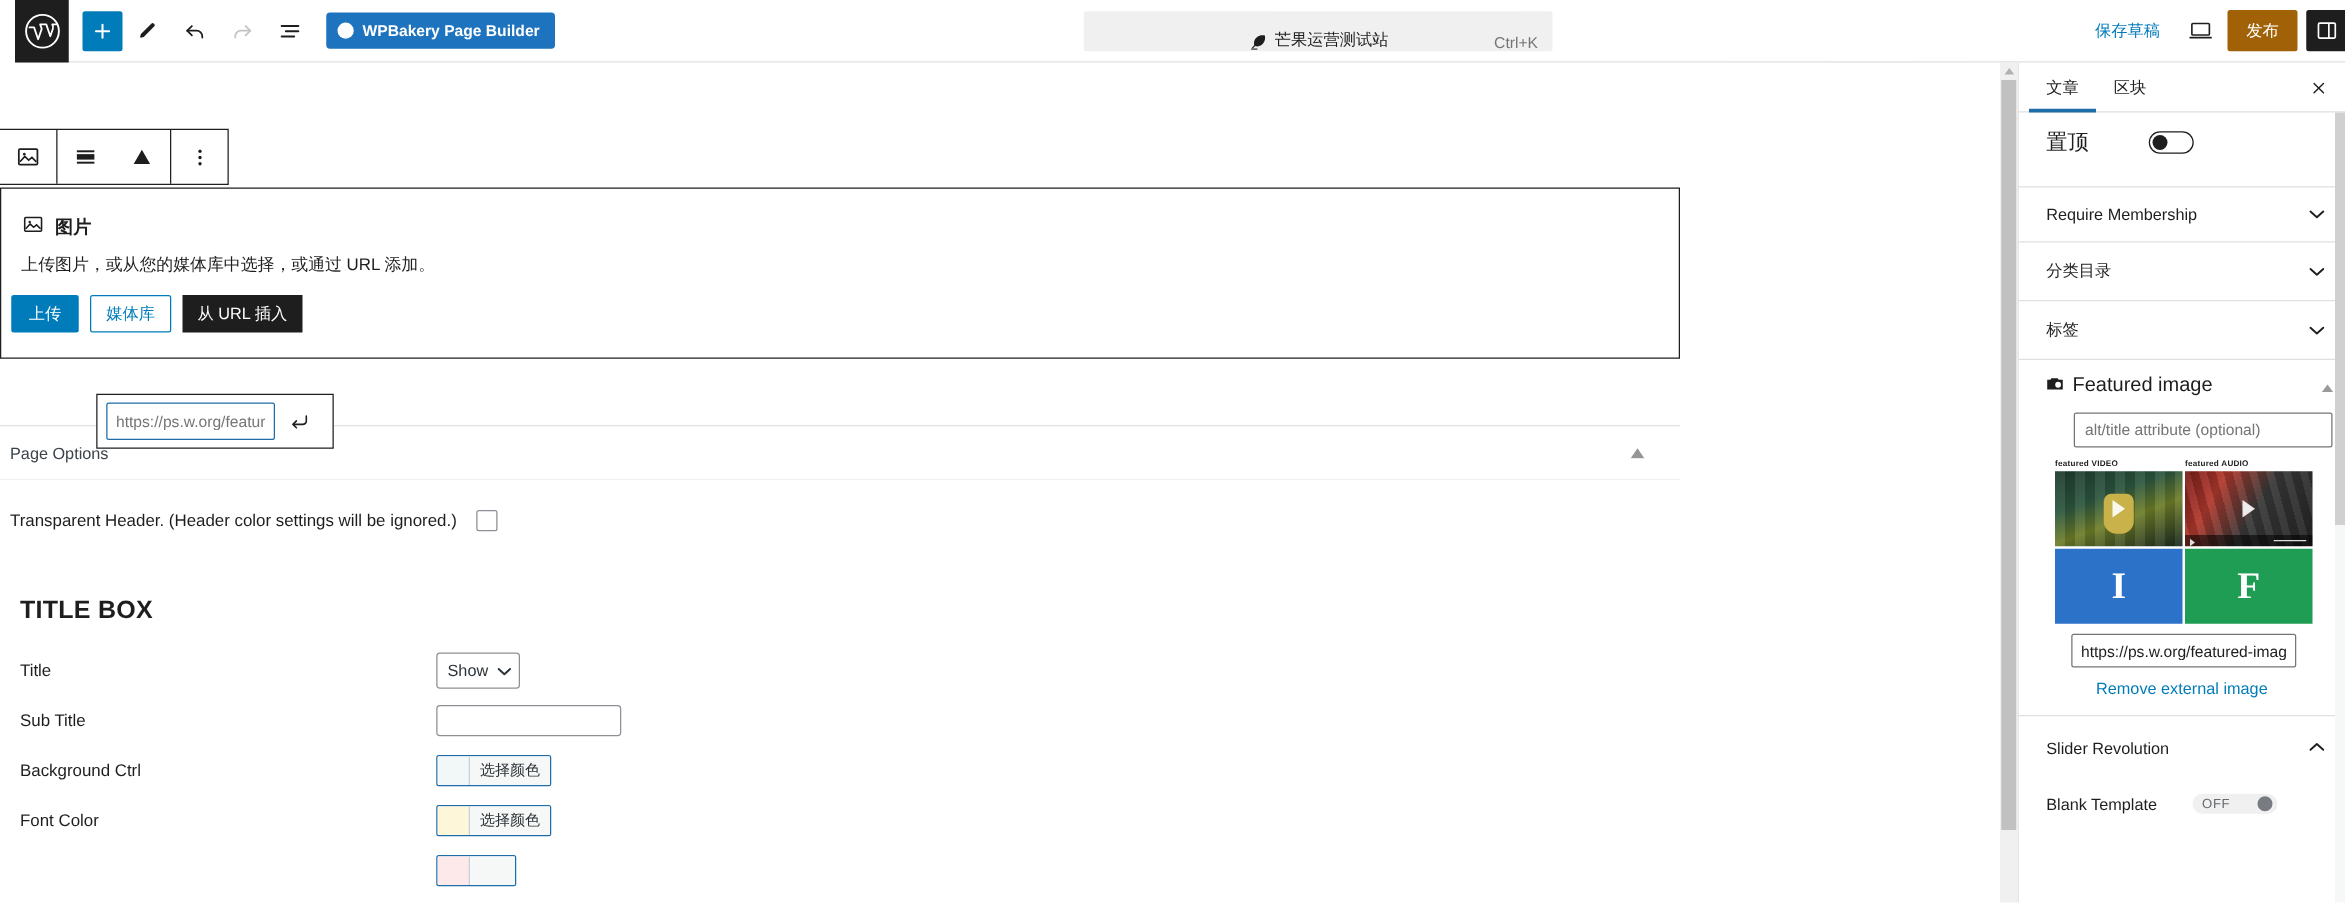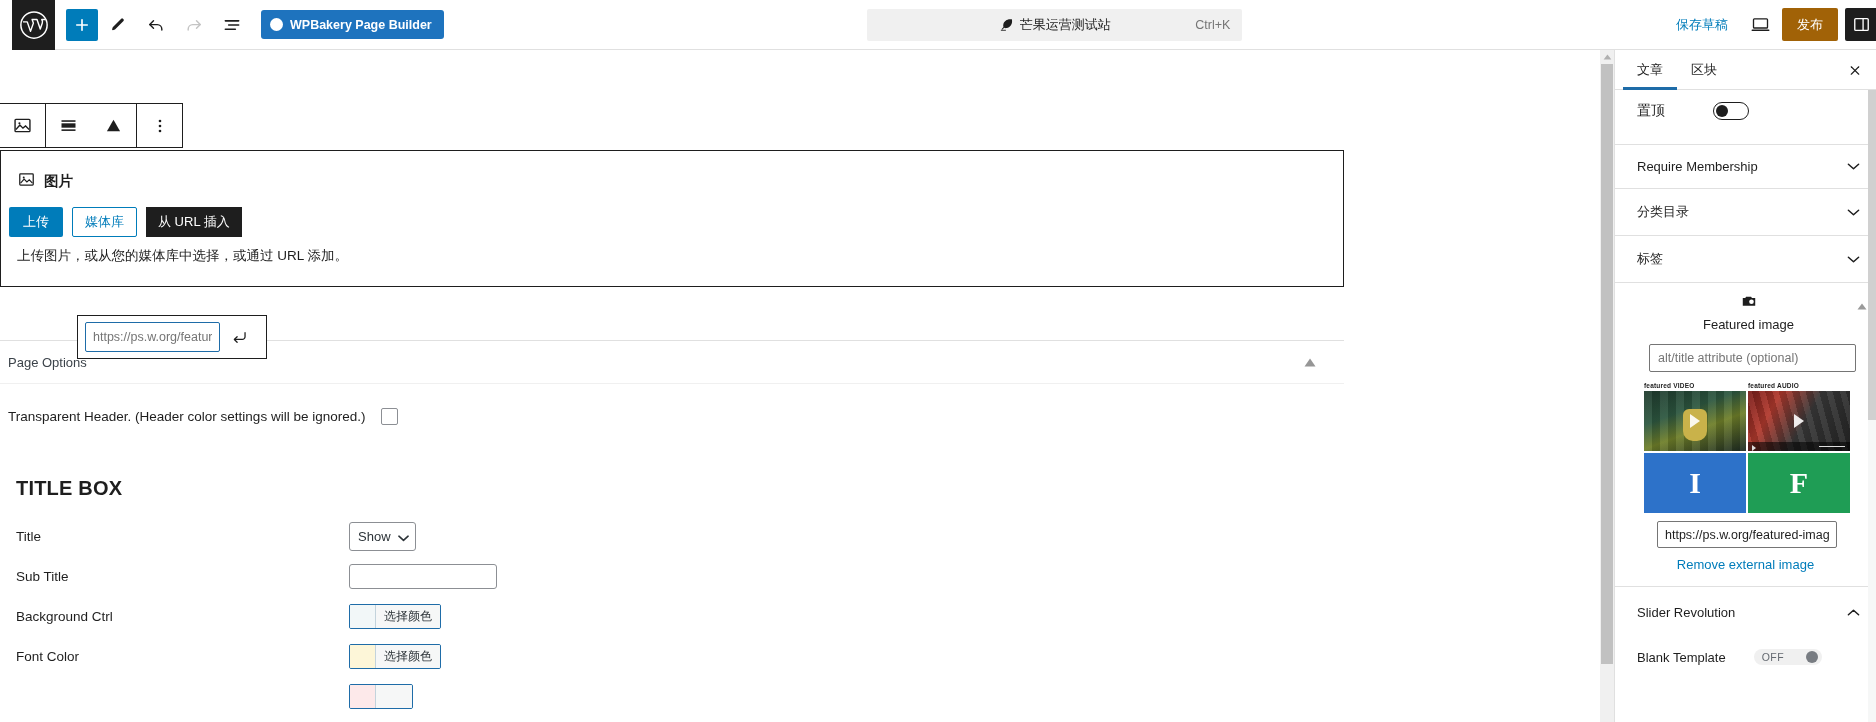--- a/index.html
+++ b/index.html
@@ -48,21 +48,21 @@
     height: 29px; background: #1e73be; color: #fff; border: none; border-radius: 3px;
     display: flex; align-items: center; gap: 7px; padding: 0 12px 0 9px;
     font-size: 12.5px; font-weight: 700; cursor: pointer; margin-left: 9px;
     font-family: "Liberation Sans", sans-serif;
   }
   #wpb-btn .dot { width: 13px; height: 13px; border-radius: 50%; background: #fff; display:block; }
 
   .tb-center { flex: 1; display: flex; justify-content: center; }
   #doc-bar {
     width: 375px; height: 32px; background: #f0f0f0; border-radius: 2px;
-    display: flex; align-items: center; justify-content: center; position: relative;
+    display: flex; align-items: flex-end; justify-content: center; position: relative;
     cursor: pointer; font-size: 13px; color: #1e1e1e;
   }
   #doc-bar .pen { margin-right: 6px; display: flex; }
   #doc-bar .shortcut {
     position: absolute; right: 12px; color: #757575; font-size: 12.5px;
   }
 
   .tb-right { display: flex; align-items: center; gap: 4px; padding-right: 10px; flex: none; }
   #save-draft { background: none; border: none; color: #007cba; font-size: 13px; cursor: pointer; padding: 6px 10px; font-family:"Liberation Sans",sans-serif;}
   #preview-btn { width: 36px; height: 36px; background: none; border: none; display: flex; align-items: center; justify-content: center; cursor: pointer; }
@@ -229,45 +229,45 @@
   .sb-tab.active { box-shadow: inset 0 -3px 0 #1e6ca8; font-weight: 400; }
   #sb-close {
     position: absolute; right: 9px; top: 8px; width: 24px; height: 24px;
     background: none; border: none; cursor: pointer; display: flex; align-items: center; justify-content: center;
   }
 
   .sb-panel { border-bottom: 1px solid #e0e0e0; }
   #sticky-row {
     display: flex; align-items: center; padding: 12px 16px 24px 22px;
   }
-  #sticky-label { font-size: 14px; color: #1e1e1e; flex: none; }
+  #sticky-label { font-size: 17px; color: #1e1e1e; flex: none; }
   .toggle {
     width: 36px; height: 18px; border-radius: 9px; background: #fff;
     border: 1px solid #1e1e1e; position: relative; cursor: pointer; margin-left: 48px;
   }
   .toggle .knob {
     position: absolute; left: 2px; top: 2px; width: 12px; height: 12px;
     border-radius: 50%; background: #1e1e1e;
   }
 
   .sb-acc {
     display: flex; align-items: center; justify-content: space-between;
     padding: 14px 16px 14px 22px; cursor: pointer; border-bottom: 1px solid #e0e0e0;
   }
   .sb-acc-title { font-size: 13px; color: #1e1e1e; }
   .sb-acc .chev { color: #1e1e1e; display: flex; }
 
   #featured-panel { padding: 12px 16px 10px 16px; border-bottom: 1px solid #e0e0e0; position: relative; }
   #featured-head {
     display: flex; align-items: center; gap: 7px;
-    font-size: 13px; color: #1e1e1e; padding-left: 6px; margin-bottom: 12px; flex-direction: column;
+    font-size: 16px; color: #1e1e1e; padding-left: 6px; margin-bottom: 12px;
   }
   #fp-collapse { position: absolute; right: 9px; top: 13px; color: #949494; }
   #alt-input {
-    width: 207px; height: 28px; margin-left: 18px; border: 1px solid #757575; border-radius: 2px;
+    width: 207px; height: 28px; margin-left: 28px; border: 1px solid #757575; border-radius: 2px;
     padding: 0 8px; font-size: 12.5px; color: #14532d; outline: none; background: #fff;
     font-family: "Liberation Sans", sans-serif;
   }
   #thumb-grid {
     width: 207px; margin: 10px 0 0 13px;
   }
   #thumb-labels { display: flex; gap: 2px; }
   .thumb-label {
     width: 102px; font-size: 6.5px; font-weight: 700; color: #222; letter-spacing: .2px;
     overflow: hidden; white-space: nowrap;
@@ -464,26 +464,26 @@
     <div id="image-block-head">
       <span>
         <svg width="19" height="19" viewBox="0 0 24 24" fill="none" stroke="#1e1e1e" stroke-width="1.6">
           <rect x="3.5" y="5" width="17" height="14" rx="1"></rect>
           <path d="M4.5 16.5l4.5-5 3.5 3.5 3-2.5 4 4" stroke-width="1.5"></path>
           <circle cx="8.5" cy="9.5" r="1.2" fill="#1e1e1e" stroke="none"></circle>
         </svg>
       </span>
       <span>图片</span>
     </div>
+    <div id="image-block-desc">上传图片，或从您的媒体库中选择，或通过 URL 添加。</div>
     <div id="image-block-actions">
       <button class="btn-upload">上传</button>
       <button class="btn-media">媒体库</button>
       <button class="btn-url">从 URL 插入</button>
     </div>
-    <div id="image-block-desc">上传图片，或从您的媒体库中选择，或通过 URL 添加。</div>
   </div>
 
   <div id="url-popover">
     <input id="url-input" type="text" value="https://ps.w.org/featured-" style="">
     <button id="url-submit" title="Apply">
       <svg width="19" height="19" viewBox="0 0 24 24" fill="none" stroke="#1e1e1e" stroke-width="1.6" stroke-linecap="round" stroke-linejoin="round">
         <path d="M19 6v5a3.5 3.5 0 0 1-3.5 3.5H6"></path>
         <polyline points="9,11 5.5,14.5 9,18"></polyline>
       </svg>
     </button>

